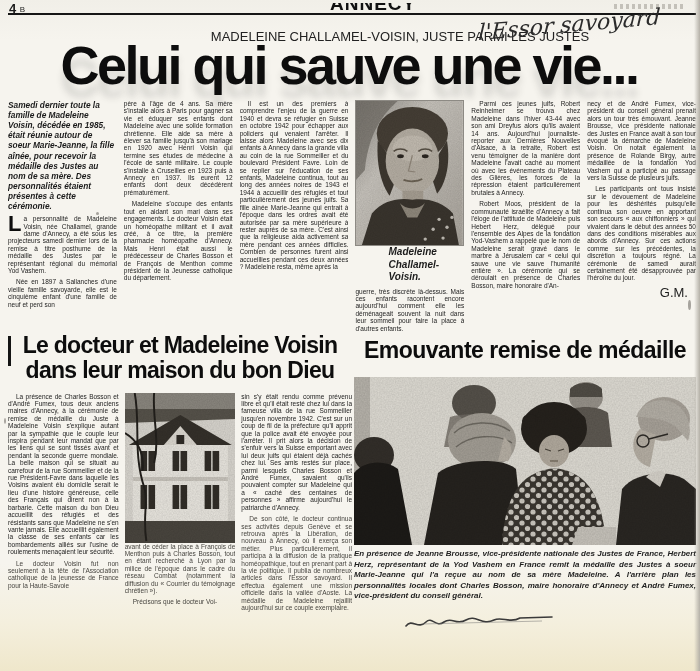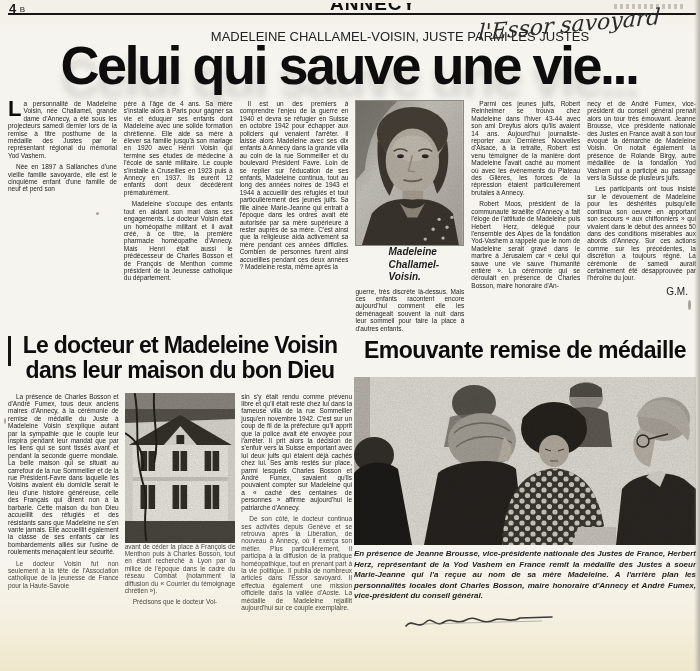--- a/index.html
+++ b/index.html
@@ -25,21 +25,21 @@
     text-shadow:0 13px 7px rgba(50,50,50,.15);}
   
   .main-cols{position:absolute;top:100px;left:8px;width:688px;height:232px;display:flex;gap:7px;overflow:hidden;}
   .col{flex:1 1 0;min-width:0;font-size:6.5px;line-height:1.14;text-align:justify;overflow:hidden;}
   .col p{margin:0 0 4px;}
   .ind{text-indent:8px;}
   .intro{font-weight:bold;font-style:italic;font-size:8.3px;line-height:1.22;text-align:left;margin:0 0 7px;}
   .dropcap{float:left;font-size:22px;line-height:18px;font-weight:bold;padding-right:2px;color:#0e0e0e;}
   .photo-portrait{display:block;width:100%;height:146px;border:1px solid #8d8a84;box-sizing:border-box;}
   .pcaption{font-weight:bold;font-style:italic;font-size:10px;line-height:1.25;text-align:left;margin:3px 0 5px;padding-left:33px;}
-  .author{text-align:right;font-size:10px;padding-right:8px;margin-top:2px;}
+  .author{text-align:right;font-size:13px;padding-right:8px;margin-top:2px;}
   
   .article2{position:absolute;left:8px;top:333px;width:344px;}
   .a2-head{position:relative;text-align:center;font-weight:bold;font-size:23px;line-height:1.1;letter-spacing:-.7px;color:#0d0d0d;}
   .a2-bar{position:absolute;left:0;top:3px;width:3px;height:30px;background:#141414;}
   .a2-cols{display:flex;gap:6px;margin-top:9px;height:262px;overflow:hidden;}
   .a2-cols .col{font-size:6.5px;}
   .photo-house{display:block;width:100%;height:150px;}
   .hcaption{font-weight:bold;font-style:italic;font-size:7.5px;line-height:1.25;text-align:left;margin:3px 0 5px;}
   .blurry{color:#46443f;filter:blur(.28px);}
   
@@ -60,20 +60,21 @@
       <span>ANNECY</span>
     </div>
   <div class="edition-smudge"></div>
   <div class="top-rule"></div>
   <div class="kicker">MADELEINE CHALLAMEL-VOISIN, JUSTE PARMI LES JUSTES</div>
   <div class="handwritten">l'Essor savoyard</div>
   <div class="headline">Celui qui sauve une vie...</div>
 
   <div class="main-cols">
     <div class="col">
+      <p class="intro">Samedi dernier toute la famille de Madeleine Voisin, décédée en 1985, était réunie autour de soeur Marie-Jeanne, la fille aînée, pour recevoir la médaille des Justes au nom de sa mère. Des personnalités étaient présentes à cette cérémonie.</p>
       <p><span class="dropcap">L</span><span>a personnalité de Madeleine Voisin, née Challamel, grande dame d'Annecy, a été sous les projecteurs samedi dernier lors de la remise à titre posthume de la médaille des Justes par le représentant régional du mémorial Yod Vashem.</span></p>
       <p class="ind">Née en 1897 à Sallanches d'une vieille famille savoyarde, elle est le cinquième enfant d'une famille de neuf et perd son</p>
     </div>
     <div class="col">
       <p>père à l'âge de 4 ans. Sa mère s'installe alors à Paris pour gagner sa vie et éduquer ses enfants dont Madeleine avec une solide formation chrétienne. Elle aide sa mère à élever sa famille jusqu'à son mariage en 1920 avec Henri Voisin qui termine ses études de médecine à l'école de santé militaire. Le couple s'installe à Cruseilles en 1923 puis à Annecy en 1937. Ils eurent 12 enfants dont deux décédèrent prématurément.</p>
       <p class="ind">Madeleine s'occupe des enfants tout en aidant son mari dans ses engagements. Le docteur Voisin était un homéopathe militant et il avait créé, à ce titre, la première pharmacie homéopathe d'Annecy. Mais Henri était aussi le prédécesseur de Charles Bosson et de François de Menthon comme président de la Jeunesse catholique du département.</p>
     </div>
     <div class="col">
       <p class="ind">Il est un des premiers à comprendre l'enjeu de la guerre en 1940 et devra se réfugier en Suisse en octobre 1942 pour échapper aux policiers qui venaient l'arrêter. Il laisse alors Madeleine avec ses dix enfants à Annecy dans la grande villa au coin de la rue Sommeiller et du boulevard Président Favre. Loin de se replier sur l'éducation de ses enfants, Madeleine continua, tout au long des années noires de 1943 et 1944 à accueillir des réfugiés et tout particulièrement des jeunes juifs. Sa fille aînée Marie-Jeanne qui entrait à l'époque dans les ordres avait été autorisée par sa mère supérieure à rester auprès de sa mère. C'est ainsi que la religieuse aida activement sa mère pendant ces années difficiles. Combien de personnes furent ainsi accueillies pendant ces deux années ? Madeleine resta, même après la</p>
     </div>

